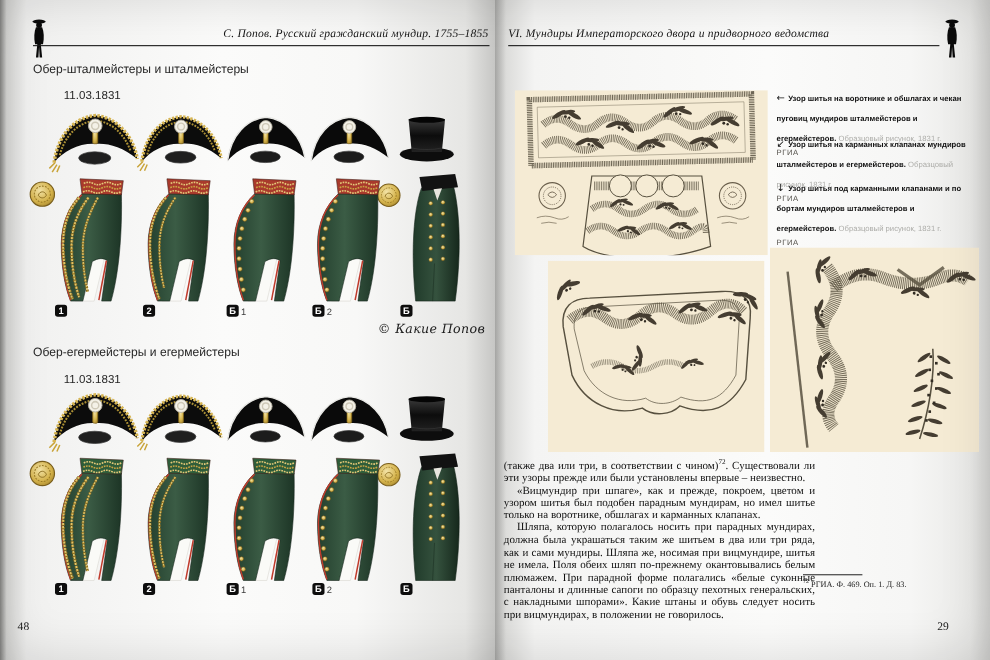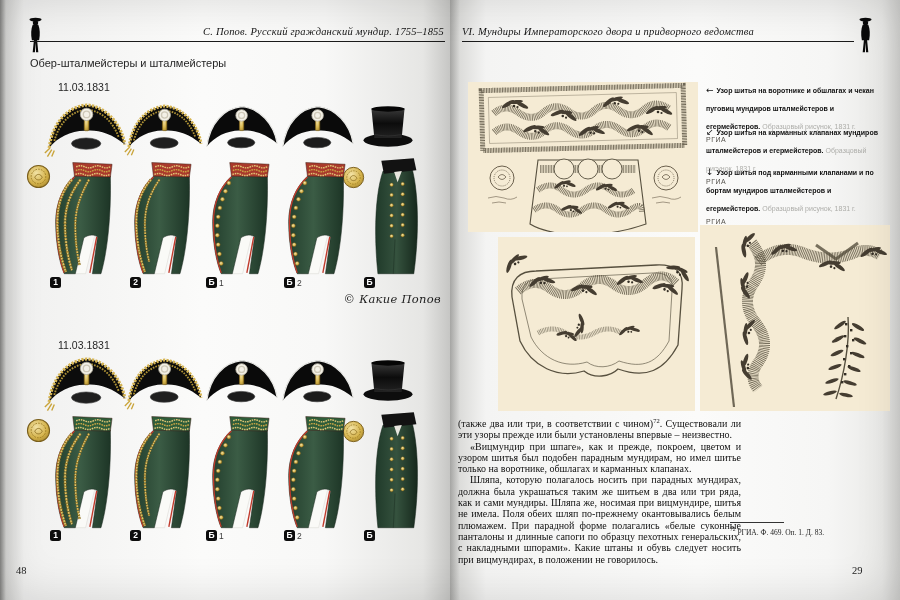--- a/index.html
+++ b/index.html
@@ -250,20 +250,21 @@
           <span class="suffix">2</span>
         </div>
       <div class="flabel" style="left:364px">
           <span class="badge">Б</span>
           <span class="suffix"></span>
         </div>
     </div>
 
     <div class="signature">© Какие Попов</div>
 
+    <div class="sec-title st2">Обер-егермейстеры и егермейстеры</div>
     <div class="sec-date sd2">11.03.1831</div>
 
     <svg class="figs fg2" viewBox="0 0 400 180" style="--collar:var(--collar-green)">
       <use href="#sym-bic-laced" x="18" y="0" width="86" height="62"></use>
       <use href="#sym-bic-laced" x="98" y="1" width="82" height="60"></use>
       <use href="#sym-bic-plain" x="176" y="2" width="80" height="58"></use>
       <use href="#sym-bic-plain" x="252" y="2" width="80" height="58"></use>
       <use href="#sym-tophat" x="326" y="2" width="72" height="56"></use>
       <use href="#sym-gbutton" x="0" y="66" width="25" height="25"></use>
       <use href="#sym-gbutton" x="316" y="68" width="23" height="23"></use>

